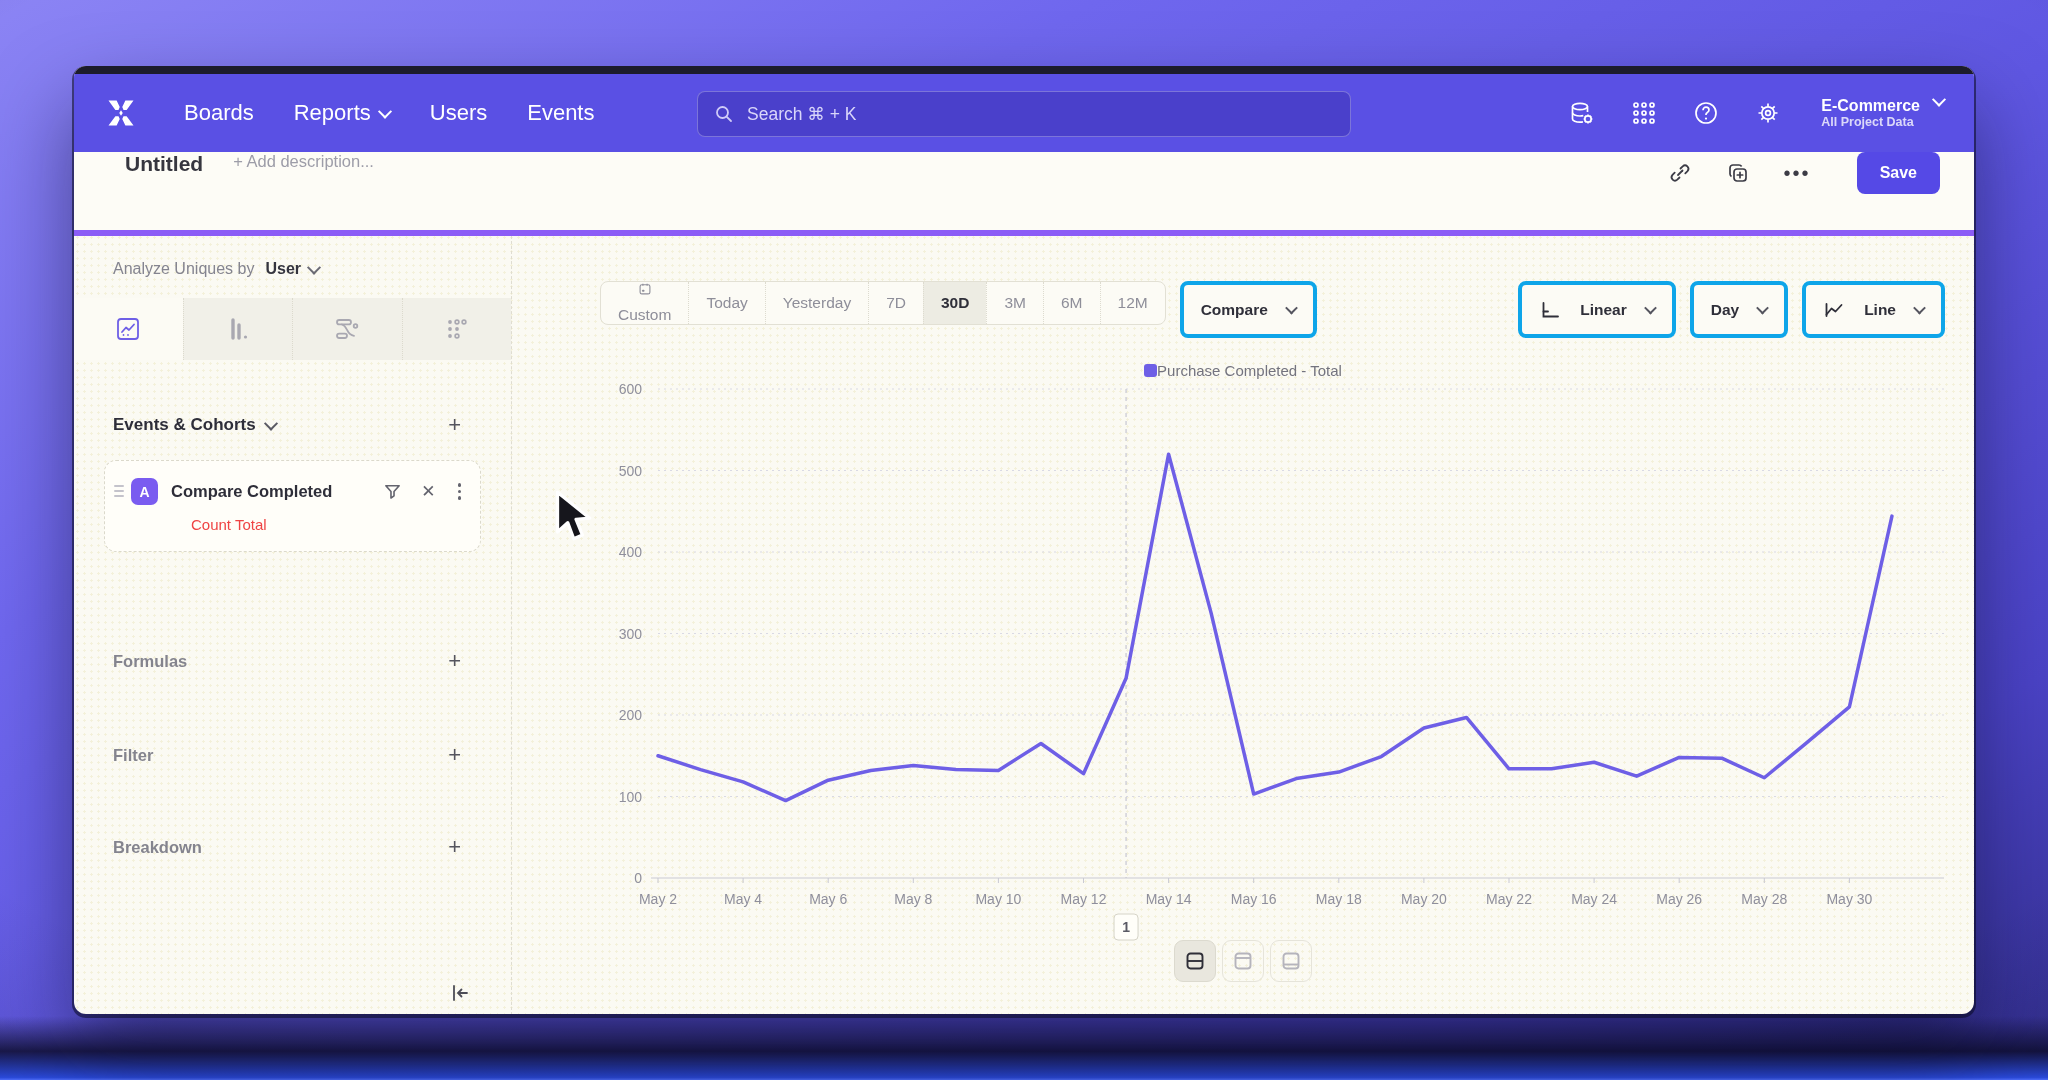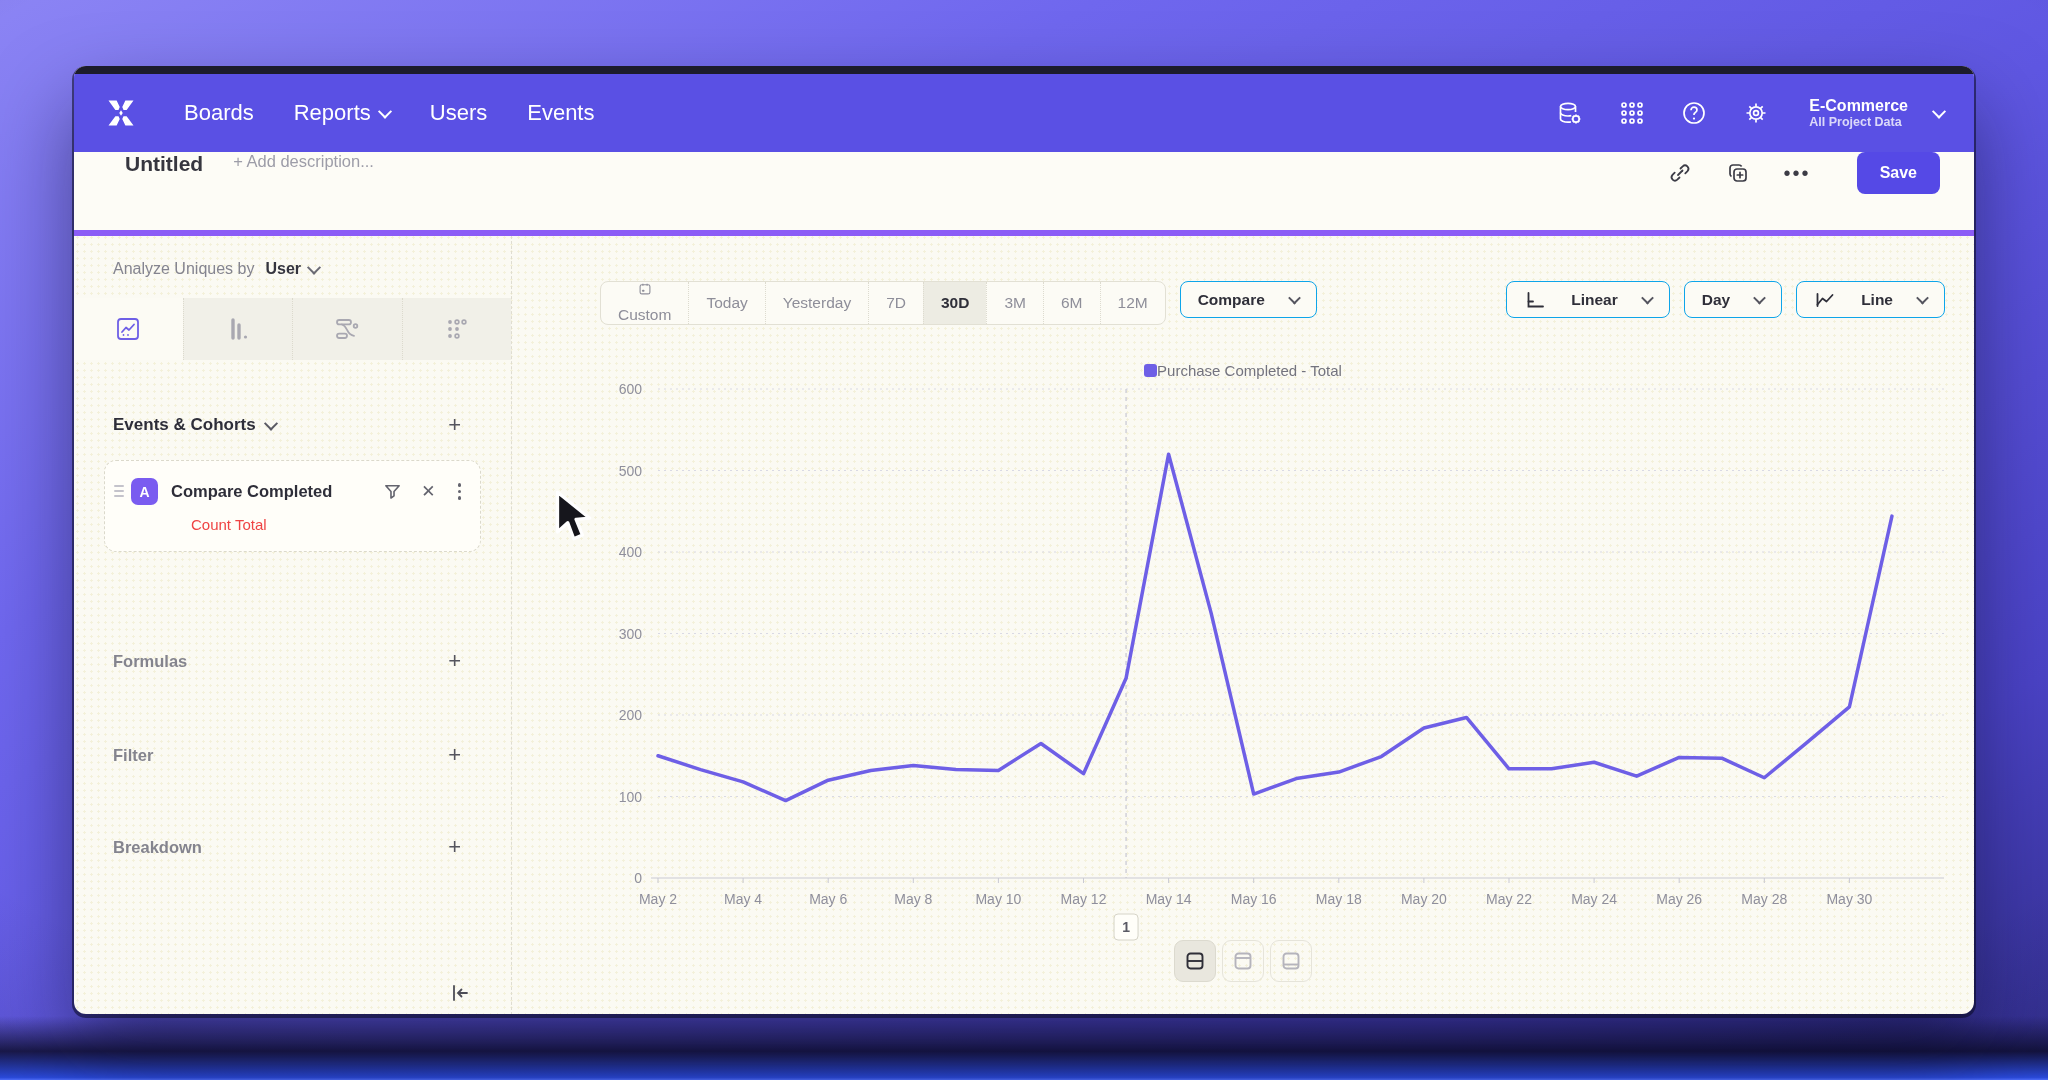--- a/index.html
+++ b/index.html
@@ -25,21 +25,21 @@
     padding:0 30px;color:#fff;z-index:3;}
   .logo{width:34px;height:30px;margin-right:46px;flex:0 0 auto;}
   .nav-item{font-size:22px;font-weight:500;margin-right:40px;display:flex;align-items:center;gap:9px;cursor:default;}
   .chev{width:8px;height:8px;border-right:2px solid currentColor;border-bottom:2px solid currentColor;
     transform:rotate(45deg) translate(-1px,-1px);flex:0 0 auto;}
   .nav-search{position:absolute;left:50%;top:17px;transform:translateX(-50%);width:620px;height:44px;
     background:#4a40cb;border:1px solid rgba(255,255,255,.28);border-radius:8px;display:flex;align-items:center;
     padding:0 16px;gap:13px;color:#d9d6fa;font-size:17.5px;}
   .nav-right{margin-left:auto;display:flex;align-items:center;gap:36px;}
   .nav-ic{width:26px;height:26px;display:block;}
-  .project{display:flex;align-items:center;gap:26px;margin-left:4px;}
+  .project{display:flex;gap:14px;margin-left:4px;}
   .project-name{font-size:16px;font-weight:700;line-height:1.2;}
   .project-sub{font-size:12.5px;font-weight:600;color:rgba(255,255,255,.78);line-height:1.2;}
 
   
   .titlebar{position:relative;height:78px;background:#fdfcf6;border-bottom:6px solid #8b5cf6;
     display:flex;align-items:flex-start;padding:0 34px 0 51px;z-index:2;}
   .doc-title{font-size:21px;font-weight:700;color:#36363f;}
   .doc-desc{font-size:16.5px;color:#9d9da8;margin-left:30px;}
   .tb-right{margin-left:auto;display:flex;align-items:center;gap:34px;color:#3c3c46;}
   .tb-ic{width:24px;height:24px;display:block;}
@@ -90,22 +90,22 @@
 
   
   .controls-row{position:absolute;top:45px;left:88px;right:29px;display:flex;align-items:flex-start;}
   .seg-group{display:flex;align-items:stretch;height:44px;background:#fcfbf5;border:1px solid #e2e0d4;
     border-radius:8px;overflow:hidden;box-sizing:border-box;}
   .seg{display:flex;align-items:center;gap:10px;padding:0 17px;font-size:15.5px;color:#8e8e99;
     border-left:1px dotted #dddbcf;white-space:nowrap;}
   .seg:first-child{border-left:none;flex-direction:column;}
   .seg.active{background:#edece3;color:#2f2f39;font-weight:700;}
   .seg svg{width:20px;height:20px;}
-  .pill{display:flex;align-items:center;gap:25px;height:37px;padding:0 17px;background:#fcfbf5;
-    border:1px solid #0ea5e9;border-radius:8px;font-size:15.5px;font-weight:600;color:#2f2f39;
+  .pill{display:flex;align-items:center;gap:19px;height:57px;padding:0 17px;background:#fcfbf5;
+    border:4px solid #0ea5e9;border-radius:8px;font-size:15.5px;font-weight:600;color:#2f2f39;
     box-sizing:border-box;white-space:nowrap;}
   .pill .chev{border-color:#55555f;width:7px;height:7px;}
   .pill svg{width:22px;height:22px;}
   .ml14{margin-left:14px;}
   .right-controls{margin-left:auto;display:flex;gap:14px;}
 
   .legend{position:absolute;top:126px;left:0;right:0;display:flex;justify-content:center;align-items:center;}
   .legend-swatch{width:13px;height:13px;border-radius:3px;background:#6e5fe6;}
   .legend-label{font-size:15px;color:#73737e;}
 
@@ -144,20 +144,27 @@
           <span>Reports</span>
           <span class="chev"></span>
         </div>
       <div class="nav-item">
           <span>Users</span>
         </div>
       <div class="nav-item">
           <span>Events</span>
         </div>
 
+      <div class="nav-search">
+        <svg width="20" height="20" viewBox="0 0 20 20">
+          <circle cx="8.5" cy="8.5" r="5.5" fill="none" stroke="#cfcbf8" stroke-width="1.8"></circle>
+          <line x1="12.8" y1="12.8" x2="17" y2="17" stroke="#cfcbf8" stroke-width="1.8" stroke-linecap="round"></line>
+        </svg>
+        <span>Search  ⌘ + K</span>
+      </div>
 
       <div class="nav-right">
         <svg class="nav-ic" viewBox="0 0 26 26" fill="none" stroke="#fff" stroke-width="1.7">
           <ellipse cx="11" cy="6.5" rx="7.5" ry="3.2"></ellipse>
           <path d="M3.5 6.5 V19 c0 1.8 3.4 3.2 7.5 3.2 1 0 2-.1 2.9-.25 M18.5 6.5 V12"></path>
           <path d="M3.5 12.8 c0 1.8 3.4 3.2 7.5 3.2 1.2 0 2.3-.12 3.3-.3"></path>
           <circle cx="19" cy="19" r="3.2"></circle>
           <path d="M19 14.6 v1.2 M19 22.2 v1.2 M14.6 19 h1.2 M22.2 19 h1.2 M15.9 15.9 l.9.9 M21.2 21.2 l.9.9 M22.1 15.9 l-.9.9 M16.8 21.2 l-.9.9"></path>
         </svg>
         <svg class="nav-ic" viewBox="0 0 26 26" fill="none" stroke="#fff" stroke-width="1.7">

